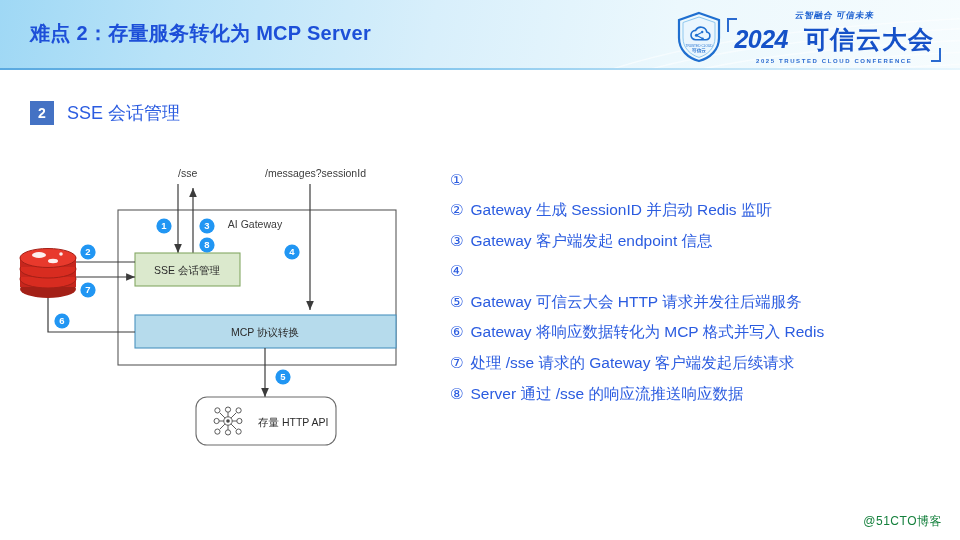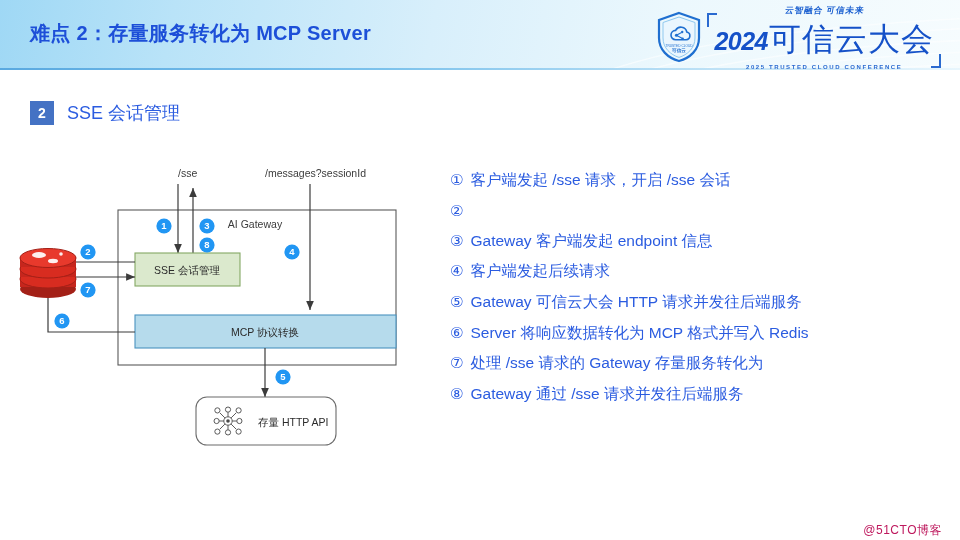--- a/index.html
+++ b/index.html
@@ -30,21 +30,21 @@
   
   .logo-wrap{position:absolute;right:20px;top:8px;height:58px;display:flex;align-items:center;gap:6px;}
   .logo-shield{width:46px;height:52px;flex:0 0 auto;}
   .logo-text{position:relative;display:flex;flex-direction:column;align-items:center;padding:0 6px;}
   .logo-slogan{
     font-size:8.5px;color:#1a5fd0;font-weight:bold;letter-spacing:1px;
     transform:skewX(-10deg);white-space:nowrap;margin-bottom:1px;
   }
   .logo-main{display:flex;align-items:baseline;white-space:nowrap;}
   .logo-year{font-size:25px;font-weight:bold;color:#1551c8;font-style:italic;letter-spacing:-.5px;}
-  .logo-cn{font-size:32px;font-weight:normal;color:#1551c8;margin-left:1px;letter-spacing:1px;}
+  .logo-cn{font-size:25px;font-weight:bold;color:#1551c8;margin-left:16px;letter-spacing:1px;}
   .logo-en{font-size:6px;color:#2a6ad0;letter-spacing:1.6px;margin-top:2px;white-space:nowrap;font-weight:bold;}
   .logo-bracket-l,.logo-bracket-r{
     position:absolute;width:8px;height:12px;border:2px solid #2a6ad0;
   }
   .logo-bracket-l{left:-1px;top:8px;border-right:none;border-bottom:none;}
   .logo-bracket-r{right:-1px;bottom:2px;border-left:none;border-top:none;}
 
   
   .section-row{position:absolute;left:30px;top:101px;display:flex;align-items:center;gap:13px;}
   .section-badge{
@@ -63,22 +63,22 @@
   .bullet{
     display:flex;align-items:flex-start;gap:7px;
     font-size:15.5px;color:#2b5ce0;line-height:1;
     margin-bottom:14.4px;white-space:nowrap;
   }
   .bullet-num{font-size:15px;line-height:1.05;flex:0 0 auto;}
   .bullet-text{line-height:1.05;}
 
   
   .watermark{
-    position:absolute;right:18px;bottom:1px;
-    font-size:12px;color:#be185d;letter-spacing:.5px;white-space:nowrap;
+    position:absolute;right:18px;bottom:10px;
+    font-size:12px;color:#15803d;letter-spacing:.5px;white-space:nowrap;
   }
 </style>
 </head>
 <body>
 
 <div class="slide">
 
   <div class="header">
     <svg class="header-swoosh" viewBox="0 0 420 150" preserveAspectRatio="none">
       <g fill="none" stroke="#ffffff" stroke-width="1.3">
@@ -219,46 +219,45 @@
           <circle cx="197" cy="85" r="7.6" fill="#2196f3"></circle>
           <text x="197" y="88.4" fill="#fff">8</text>
         </g>
       </g>
     </svg>
   </div>
 
   <div class="bullets">
     <div class="bullet">
       <span class="bullet-num">①</span>
-      <span class="bullet-text">客户端发起 /sse 请求，开启 /sse 会话</span>
     </div>
     <div class="bullet">
       <span class="bullet-num">②</span>
+      <span class="bullet-text">Gateway 生成 SessionID 并启动 Redis 监听</span>
     </div>
     <div class="bullet">
       <span class="bullet-num">③</span>
       <span class="bullet-text">Gateway 客户端发起 endpoint 信息</span>
     </div>
     <div class="bullet">
       <span class="bullet-num">④</span>
-      <span class="bullet-text">客户端发起后续请求</span>
     </div>
     <div class="bullet">
       <span class="bullet-num">⑤</span>
       <span class="bullet-text">Gateway 可信云大会 HTTP 请求并发往后端服务</span>
     </div>
     <div class="bullet">
       <span class="bullet-num">⑥</span>
-      <span class="bullet-text">Server 将响应数据转化为 MCP 格式并写入 Redis</span>
+      <span class="bullet-text">Gateway 将响应数据转化为 MCP 格式并写入 Redis</span>
     </div>
     <div class="bullet">
       <span class="bullet-num">⑦</span>
-      <span class="bullet-text">处理 /sse 请求的 Gateway 存量服务转化为</span>
+      <span class="bullet-text">处理 /sse 请求的 Gateway 客户端发起后续请求</span>
     </div>
     <div class="bullet">
       <span class="bullet-num">⑧</span>
-      <span class="bullet-text">Gateway 通过 /sse 请求并发往后端服务</span>
+      <span class="bullet-text">Server 通过 /sse 的响应流推送响应数据</span>
     </div>
   </div>
 
   <div class="watermark">@51CTO博客</div>
 
 </div>
 
 </body></html>

